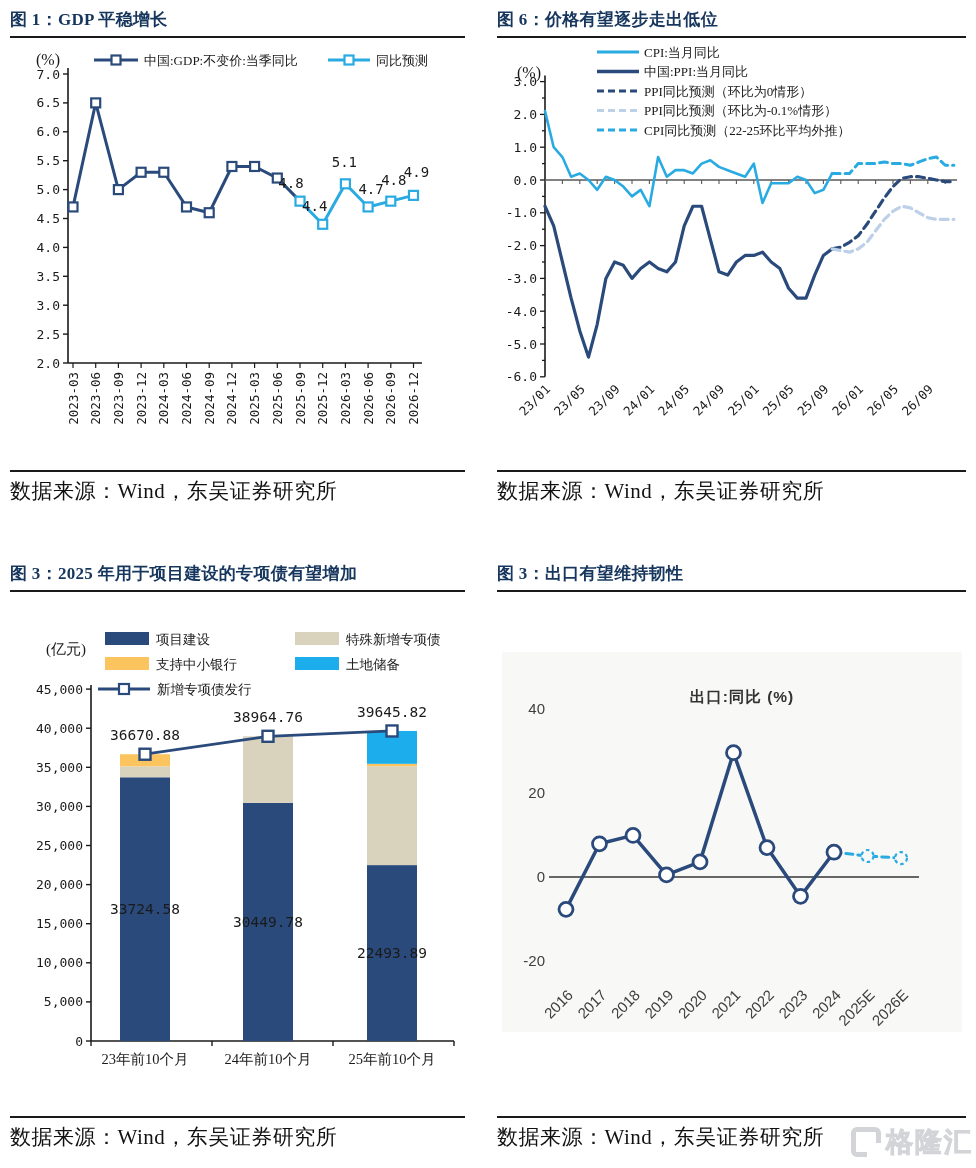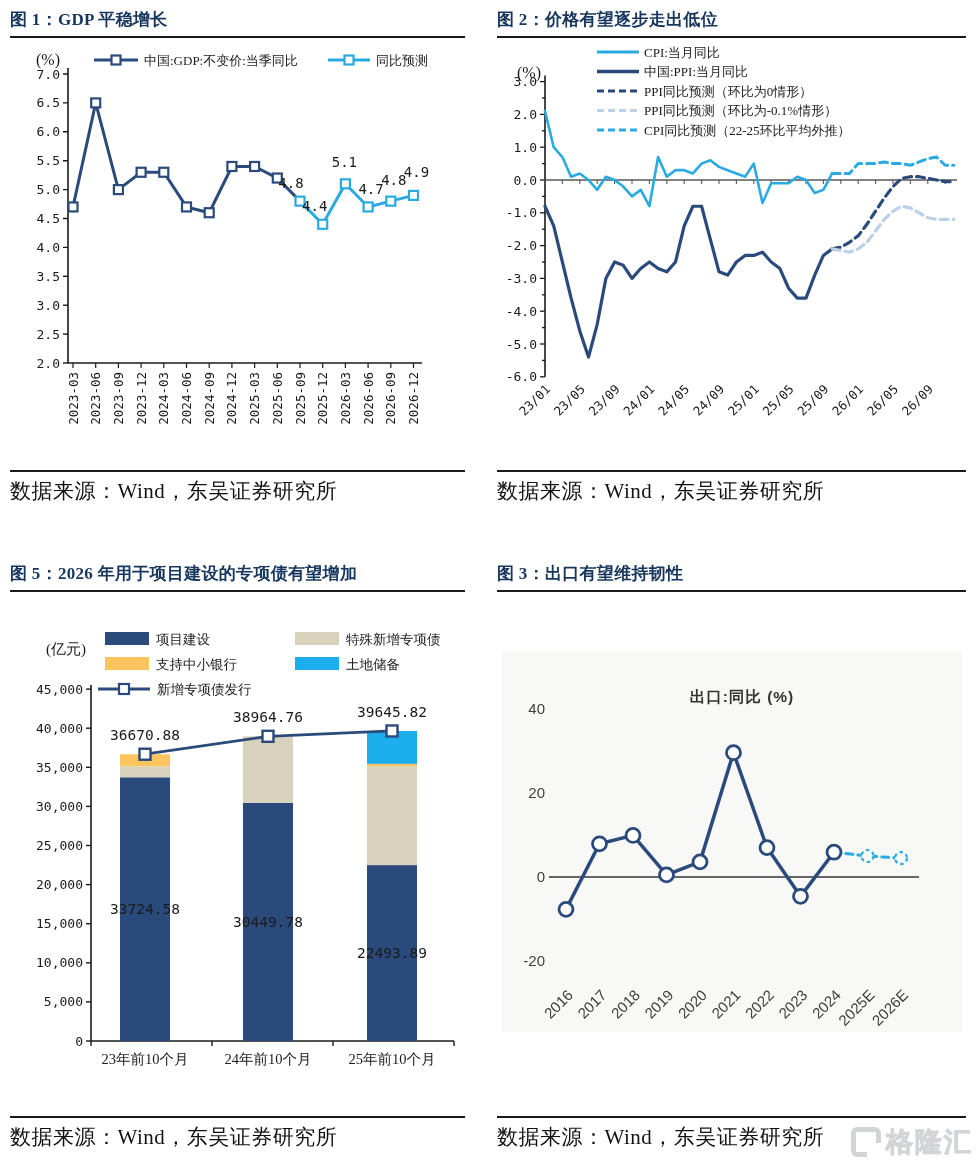--- a/index.html
+++ b/index.html
@@ -1,17 +1,17 @@
 <!DOCTYPE html>
 <html><head>
 <meta charset="utf-8">
 <style>
   html,body{margin:0;padding:0;background:#fff;}
   .page{position:relative;width:976px;height:1168px;background:#fff;overflow:hidden;
-        font-family:"Liberation Serif", serif;border-radius:11px;}
+        font-family:"Liberation Serif", serif;}
   .panel{position:absolute;}
   .panel.p1{left:10px;top:6px;width:455px;}
   .panel.p2{left:497px;top:6px;width:469px;}
   .panel.p3{left:10px;top:560px;width:455px;}
   .panel.p4{left:497px;top:560px;width:469px;}
   .fig-title{margin:0;height:28px;line-height:28px;font-size:17px;font-weight:700;
              color:#17365d;font-family:"Liberation Serif", serif;letter-spacing:.3px;}
   .title-rule{height:2px;background:#1a1a1a;margin-top:2px;}
   .chart-box{display:block;}
   .src-rule{height:2px;background:#1a1a1a;}
@@ -133,21 +133,21 @@
           <line x1="318" y1="22" x2="360" y2="22" stroke="#29abe2" stroke-width="3"></line>
           <rect x="334.5" y="17.5" width="9" height="9" fill="#fff" stroke="#29abe2" stroke-width="2.2"></rect>
           <text x="366" y="27" fill="#1a1a1a" font-size="13" text-anchor="start" font-family="&quot;Liberation Serif&quot;, serif">同比预测</text>
         </g>
       </svg>
     <div class="src-rule"></div>
     <p class="source">数据来源：Wind，东吴证券研究所</p>
   </section>
 
   <section class="panel p2">
-    <h3 class="fig-title">图 2：价格有望逐步走出低位</h3>
+    <h3 class="fig-title">图 6：价格有望逐步走出低位</h3>
     <div class="title-rule"></div>
     <svg id="c2" class="chart-box" width="469" height="432" viewBox="0 0 469 432">
         <g>
           <line x1="48" y1="37.60000000000001" x2="48" y2="338.79999999999995" stroke="#1a1a1a" stroke-width="1.6"></line>
           <line x1="43" y1="338.79999999999995" x2="48" y2="338.79999999999995" stroke="#1a1a1a" stroke-width="1.3"></line>
           <text x="40" y="343.29999999999995" fill="#1a1a1a" font-size="13" text-anchor="end" font-family="&quot;DejaVu Sans Mono&quot;, monospace">-6.0</text>
           <line x1="45" y1="322.4" x2="48" y2="322.4" stroke="#1a1a1a" stroke-width="1.3"></line>
           <line x1="43" y1="306" x2="48" y2="306" stroke="#1a1a1a" stroke-width="1.3"></line>
           <text x="40" y="310.5" fill="#1a1a1a" font-size="13" text-anchor="end" font-family="&quot;DejaVu Sans Mono&quot;, monospace">-5.0</text>
           <line x1="45" y1="289.6" x2="48" y2="289.6" stroke="#1a1a1a" stroke-width="1.3"></line>
@@ -233,21 +233,21 @@
           <text x="147" y="77" fill="#1a1a1a" font-size="13" text-anchor="start" font-family="&quot;Liberation Serif&quot;, serif">PPI同比预测（环比为-0.1%情形）</text>
           <line x1="100" y1="92" x2="142" y2="92" stroke="#29abe2" stroke-width="3" stroke-dasharray="7,4"></line>
           <text x="147" y="96.5" fill="#1a1a1a" font-size="13" text-anchor="start" font-family="&quot;Liberation Serif&quot;, serif">CPI同比预测（22-25环比平均外推）</text>
         </g>
       </svg>
     <div class="src-rule"></div>
     <p class="source">数据来源：Wind，东吴证券研究所</p>
   </section>
 
   <section class="panel p3">
-    <h3 class="fig-title">图 5：2026 年用于项目建设的专项债有望增加</h3>
+    <h3 class="fig-title">图 3：2025 年用于项目建设的专项债有望增加</h3>
     <div class="title-rule"></div>
     <svg id="c3" class="chart-box" width="455" height="524" viewBox="0 0 455 524">
         <g>
           <line x1="81" y1="93.09999999999997" x2="81" y2="449" stroke="#1a1a1a" stroke-width="1.6"></line>
           <line x1="76" y1="449" x2="81" y2="449" stroke="#1a1a1a" stroke-width="1.4"></line>
           <text x="73" y="453.5" fill="#1a1a1a" font-size="13" text-anchor="end" font-family="&quot;DejaVu Sans Mono&quot;, monospace">0</text>
           <line x1="76" y1="409.9" x2="81" y2="409.9" stroke="#1a1a1a" stroke-width="1.4"></line>
           <text x="73" y="414.4" fill="#1a1a1a" font-size="13" text-anchor="end" font-family="&quot;DejaVu Sans Mono&quot;, monospace">5,000</text>
           <line x1="76" y1="370.8" x2="81" y2="370.8" stroke="#1a1a1a" stroke-width="1.4"></line>
           <text x="73" y="375.3" fill="#1a1a1a" font-size="13" text-anchor="end" font-family="&quot;DejaVu Sans Mono&quot;, monospace">10,000</text>

